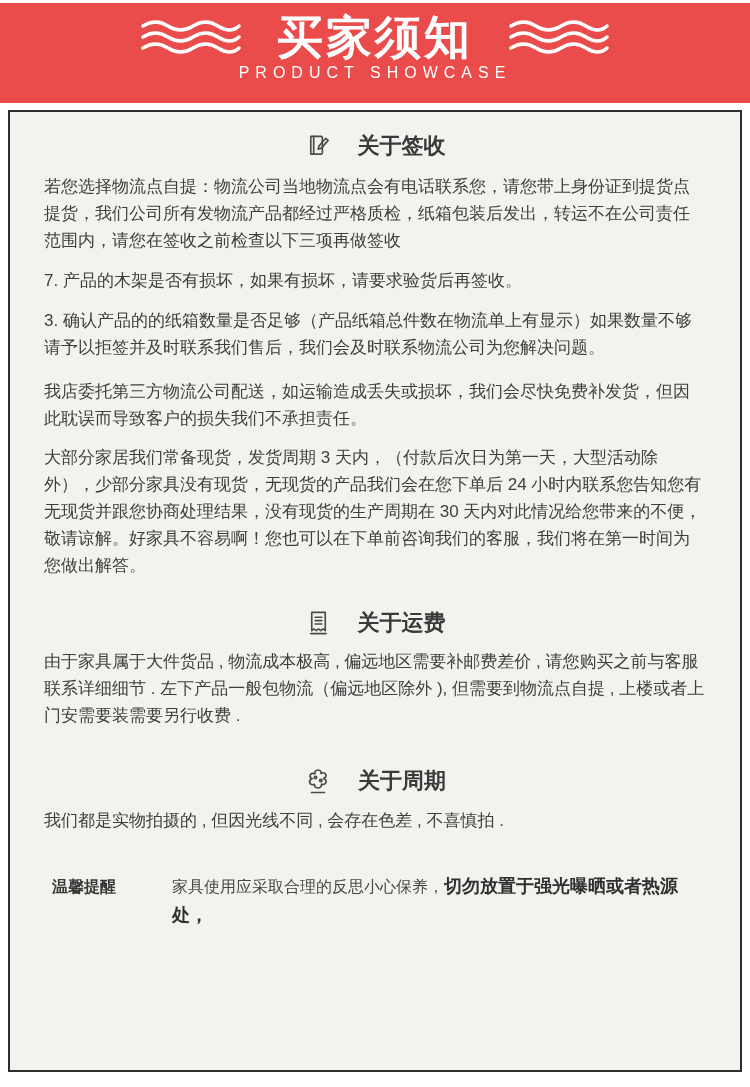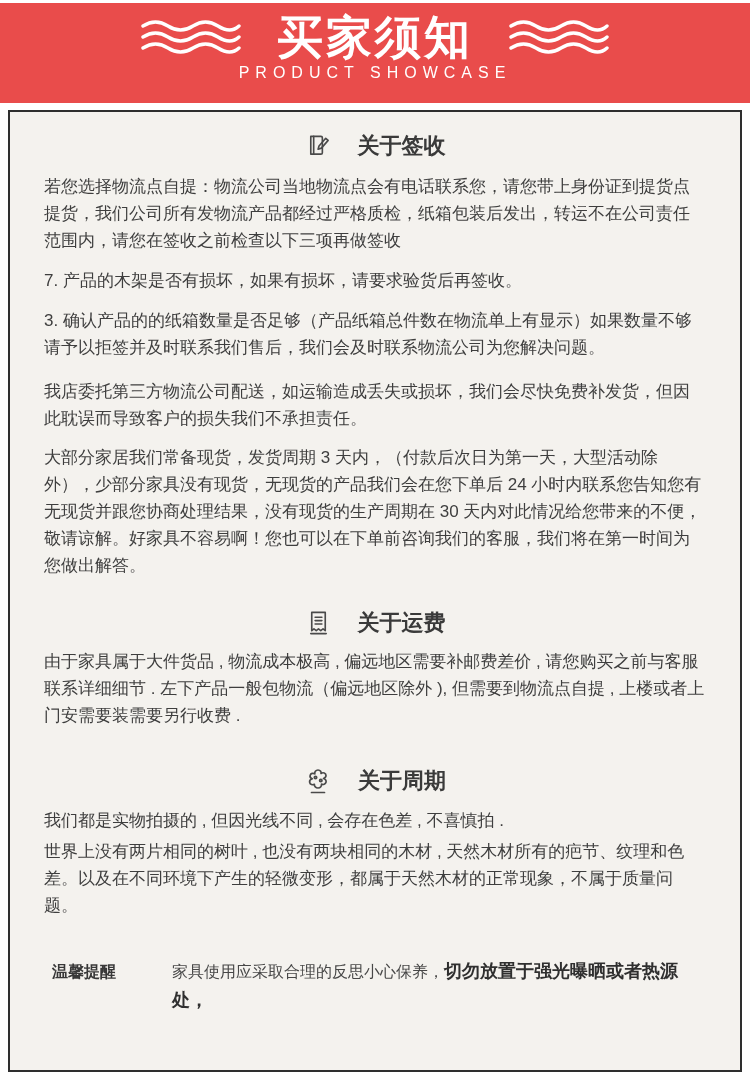--- a/index.html
+++ b/index.html
@@ -122,21 +122,20 @@
         <g class="icon-stroke">
           <path d="M14 3 c2.5 0 3.5 2 3 3.5 c2 -1.5 5 -0.5 5 2 c0 1.5 -1 2.5 -2.5 3 c2 0.5 3 2 2.5 3.8 c-0.5 2 -2.8 2.7 -4.5 1.8 c0.3 2 -1 3.9 -3.5 3.9 c-2.3 0 -3.8 -1.7 -3.6 -3.7 c-1.8 1 -4.2 0.3 -4.7 -1.8 c-0.4 -1.8 0.7 -3.2 2.6 -3.7 c-1.7 -0.6 -2.6 -2 -2.1 -3.6 c0.6 -1.9 3 -2.4 4.6 -1.3 c-0.4 -1.9 0.9 -3.9 3.2 -3.9 z"></path>
           <circle cx="11.5" cy="10.5" r="1.2"></circle>
           <circle cx="16.8" cy="13.5" r="1.2"></circle>
           <path d="M7.5 25.5 h13"></path>
         </g>
       </svg>
       <span>关于周期</span>
     </div>
     <p class="tight">我们都是实物拍摄的 , 但因光线不同 , 会存在色差 , 不喜慎拍 .</p>
-    <p class="tighter">世界上没有两片相同的树叶 , 也没有两块相同的木材 , 天然木材所有的疤节、纹理和色差。以及在不同环境下产生的轻微变形，都属于天然木材的正常现象，不属于质量问题。</p>
 
     <div class="reminder">
       <div class="reminder-label">温馨提醒</div>
       <p class="reminder-text"><span>家具使用应采取合理的反思小心保养，</span><span class="strong">切勿放置于强光曝晒或者热源处，</span></p>
     </div>
 
   </section>
 </div>
 
 </body></html>

